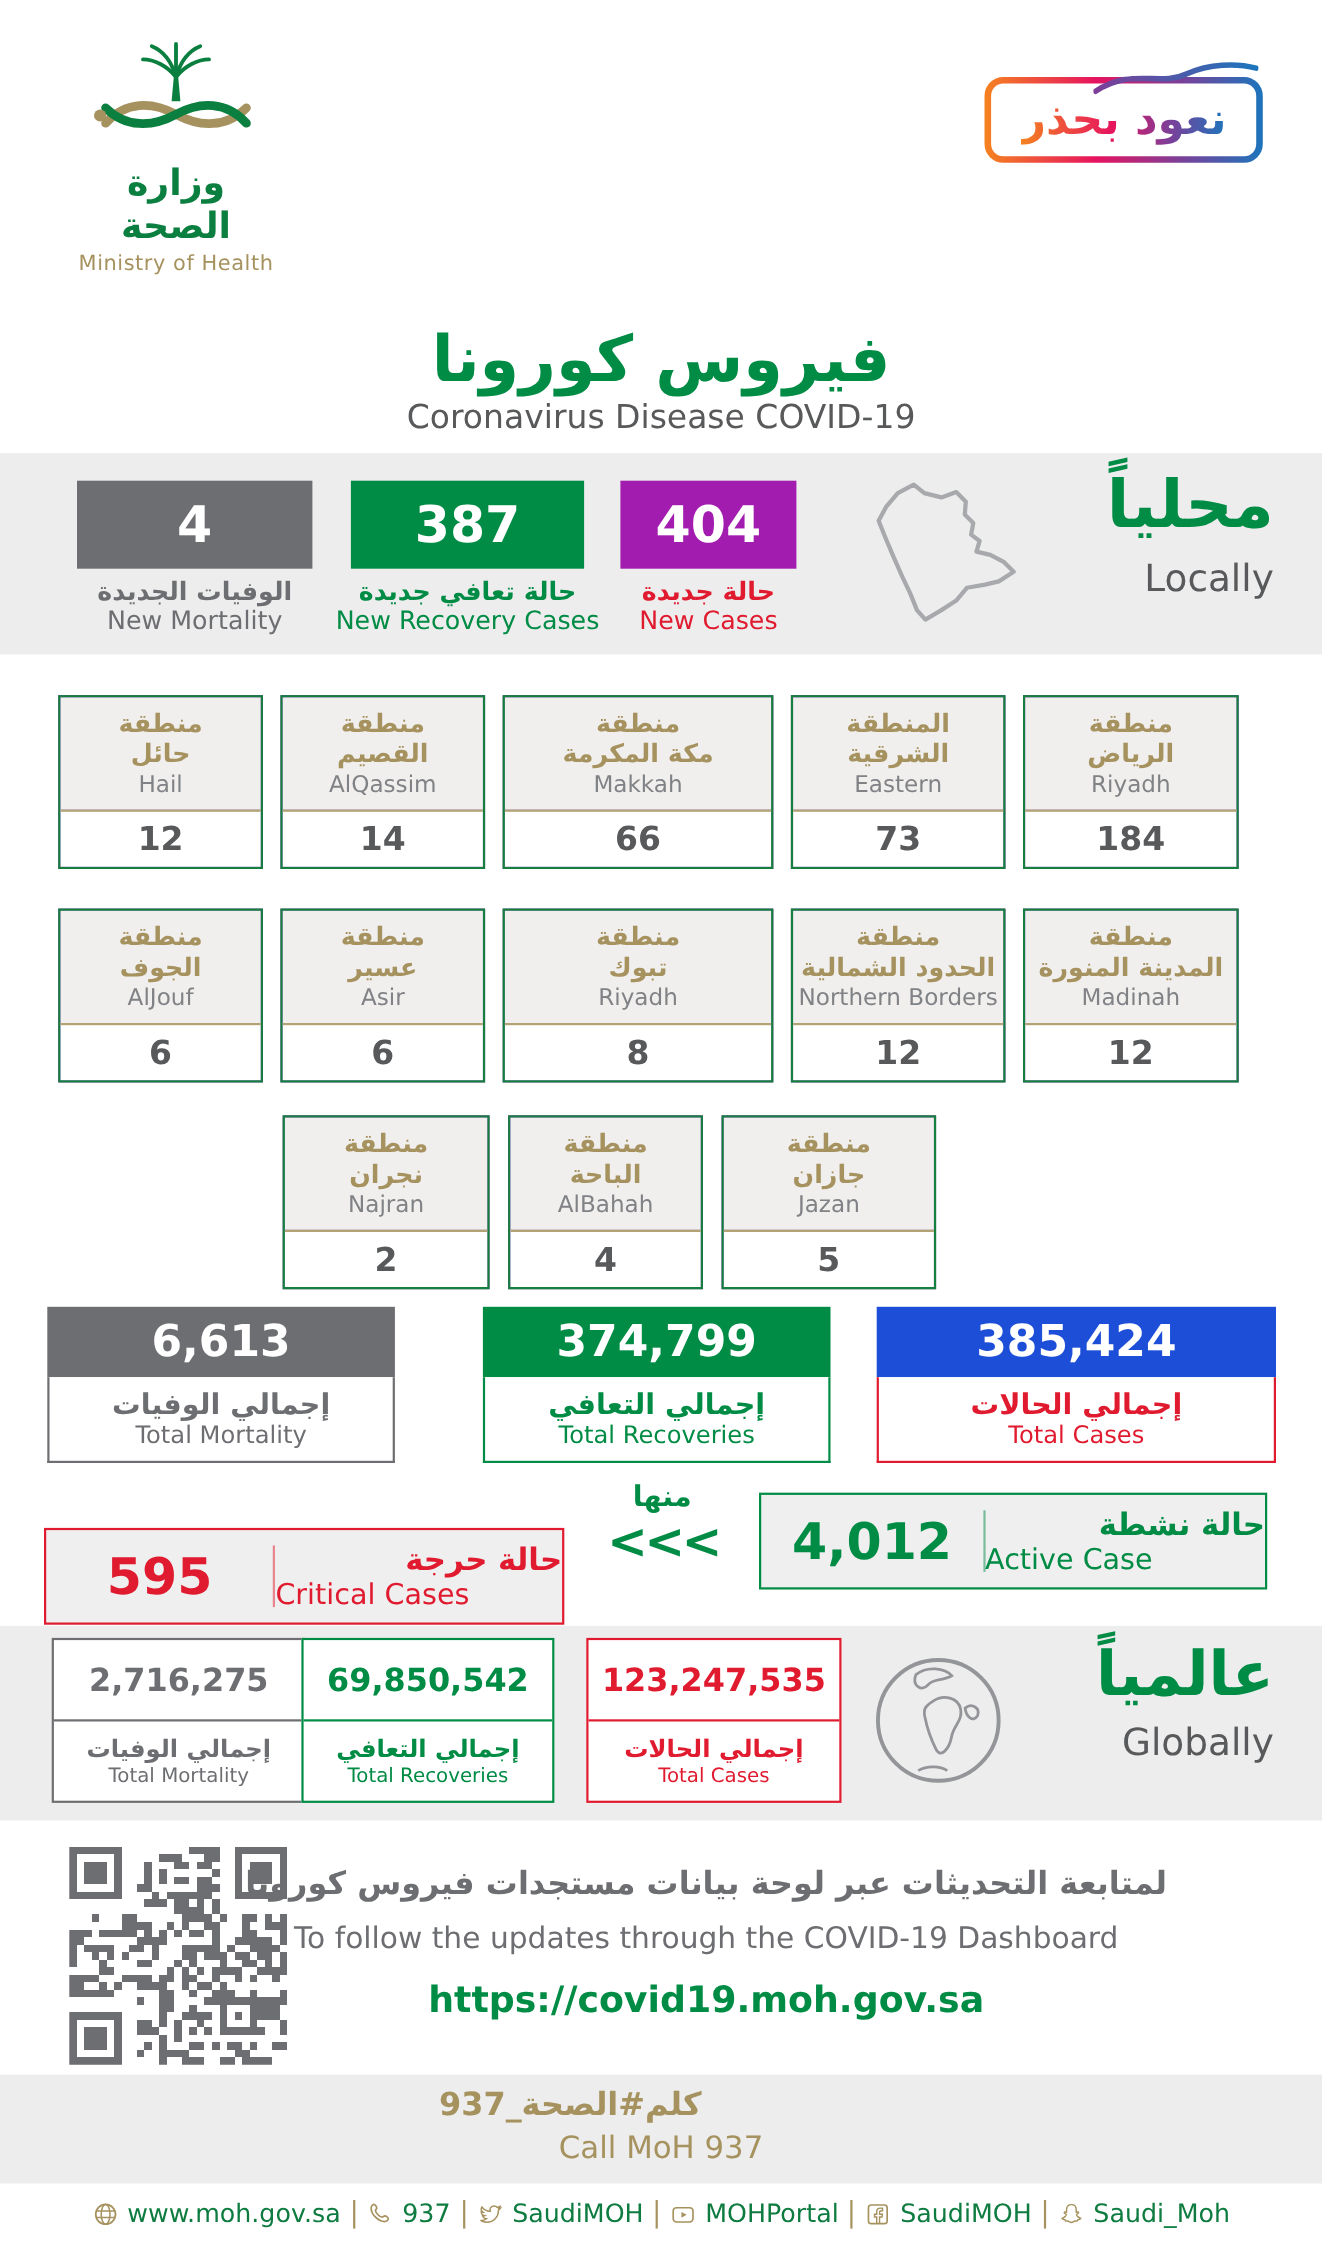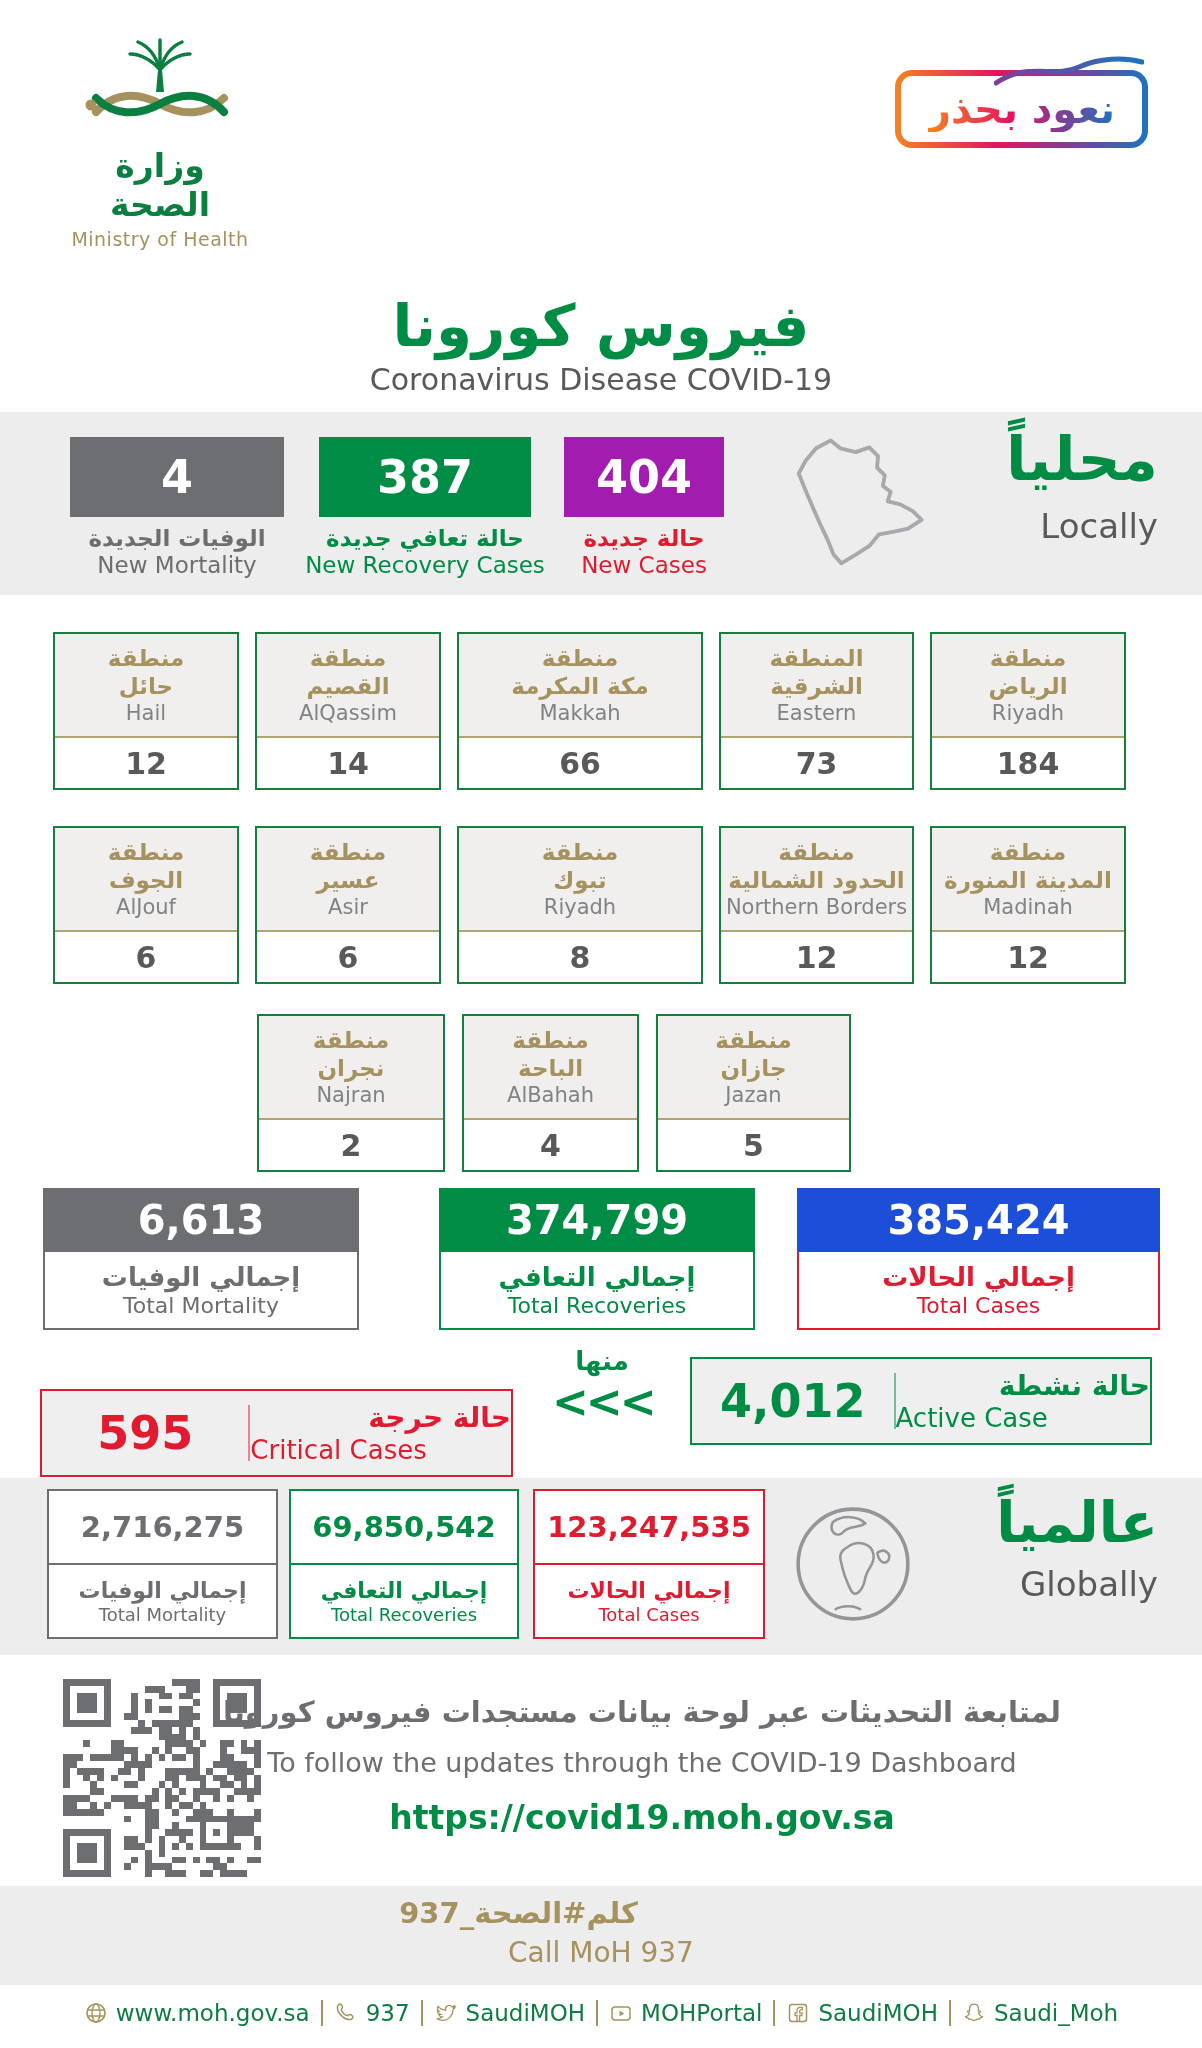--- a/index.html
+++ b/index.html
@@ -321,21 +321,21 @@
 
   <div class="band globally"></div>
   <div id="global-stats">
       <div class="gcard" style="left: 47px; width: 231px; border-color: rgb(109, 110, 113); color: rgb(109, 110, 113);">
         <div class="gnum" style="border-color: rgb(109, 110, 113);">2,716,275</div>
         <div class="glbl">
           <div class="ar">إجمالي الوفيات</div>
           <div class="en">Total Mortality</div>
         </div>
       </div>
-      <div class="gcard" style="left: 289px; width: 230px; border-color: rgb(0, 140, 69); color: rgb(0, 140, 69);">
+      <div class="gcard" style="left: 274px; width: 230px; border-color: rgb(0, 140, 69); color: rgb(0, 140, 69);">
         <div class="gnum" style="border-color: rgb(0, 140, 69);">69,850,542</div>
         <div class="glbl">
           <div class="ar">إجمالي التعافي</div>
           <div class="en">Total Recoveries</div>
         </div>
       </div>
       <div class="gcard" style="left: 533px; width: 232px; border-color: rgb(225, 27, 47); color: rgb(225, 27, 47);">
         <div class="gnum" style="border-color: rgb(225, 27, 47);">123,247,535</div>
         <div class="glbl">
           <div class="ar">إجمالي الحالات</div>

